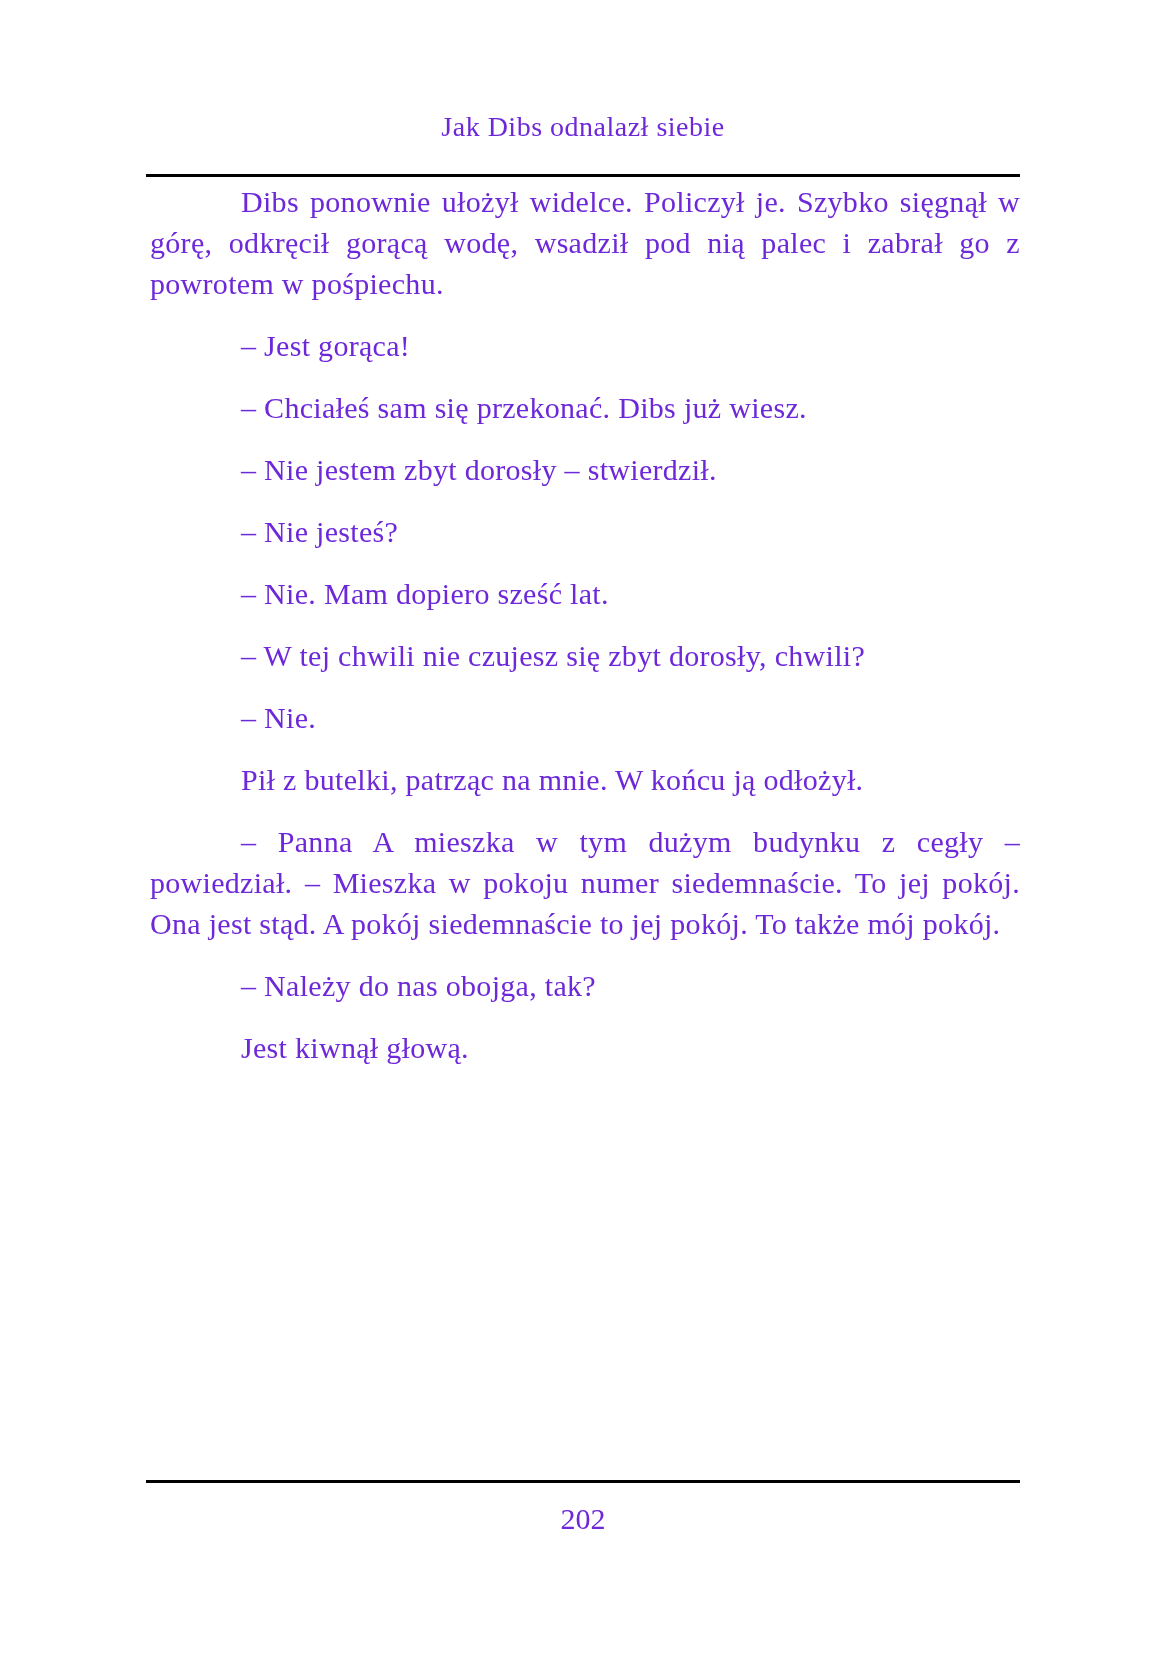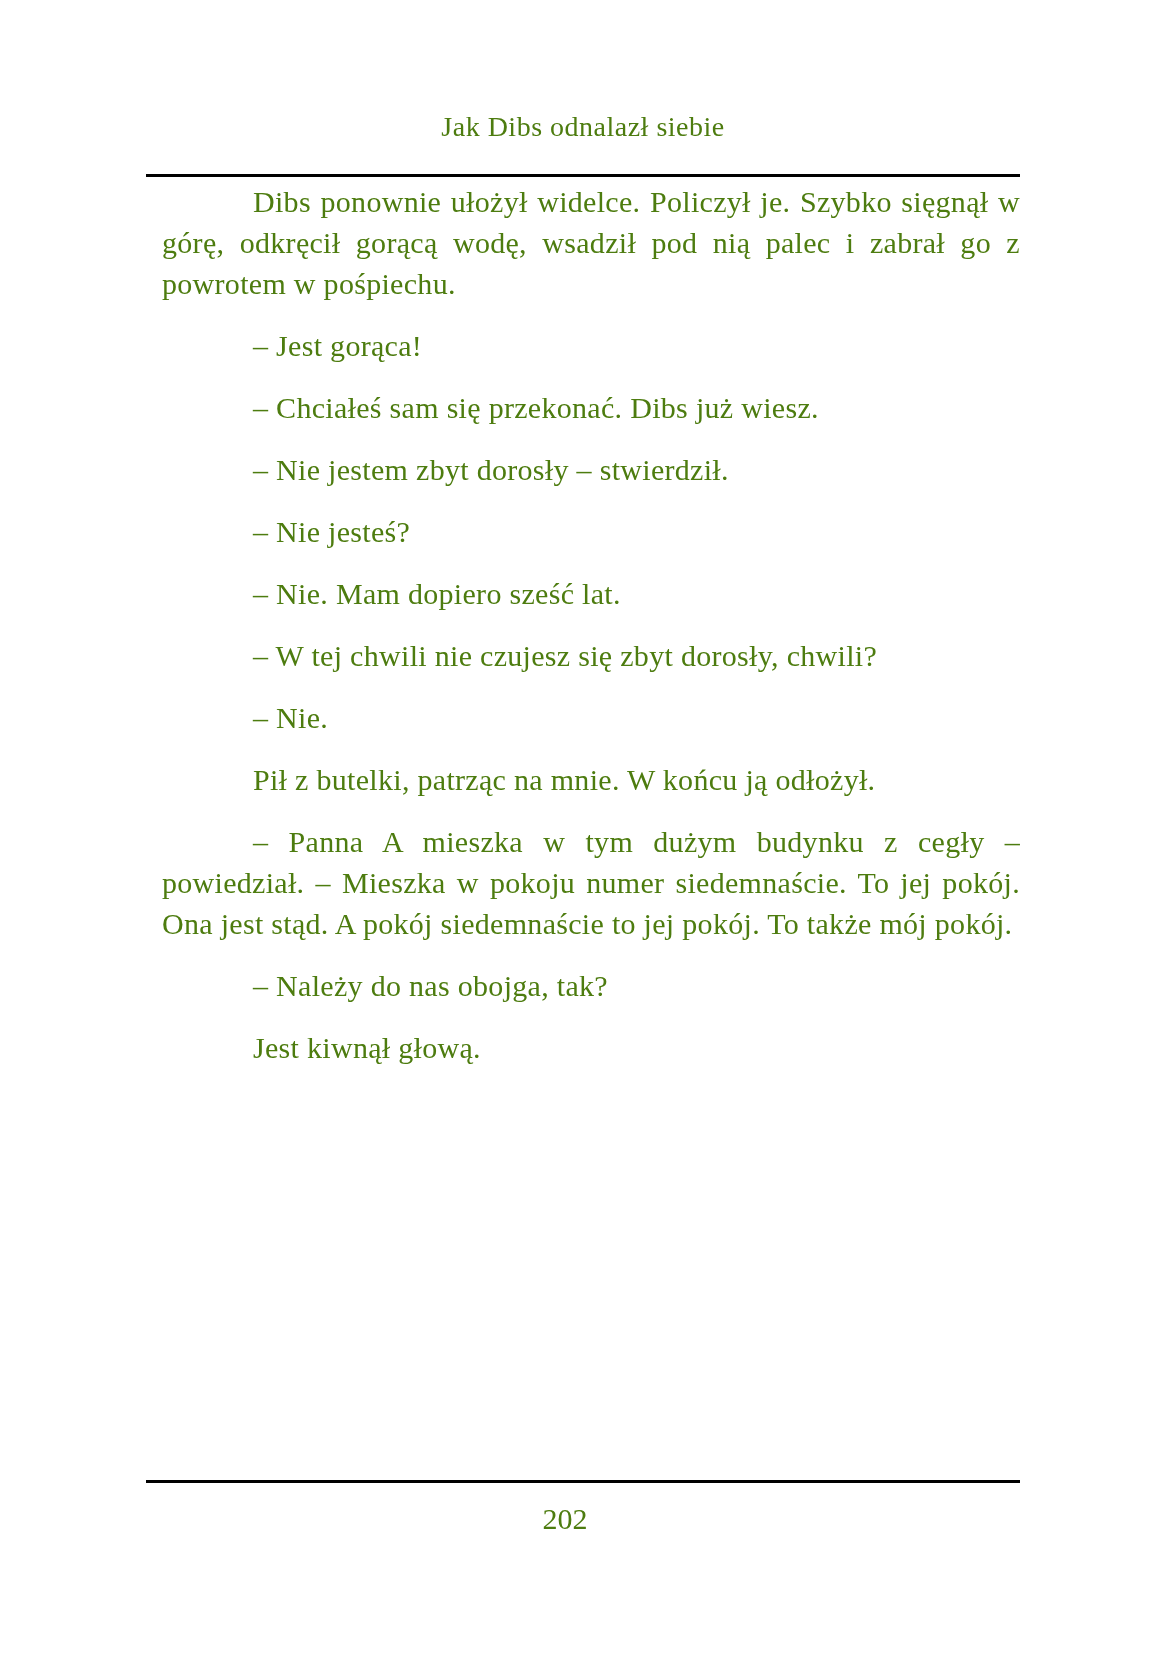--- a/index.html
+++ b/index.html
@@ -5,21 +5,21 @@
   html, body {
     margin: 0;
     padding: 0;
     background: #ffffff;
   }
   .page {
     position: relative;
     width: 1166px;
     height: 1654px;
     background: #ffffff;
-    color: #4d7c0f;
+    color: #6d28d9;
     font-family: "Liberation Serif", "DejaVu Serif", serif;
     overflow: hidden;
   }
   .running-header {
     position: absolute;
     top: 112px;
     left: 146px;
     width: 874px;
     text-align: center;
     font-size: 28px;
@@ -39,35 +39,35 @@
     position: absolute;
     top: 181px;
     left: 146px;
     width: 874px;
     font-size: 30px;
     line-height: 41px;
     text-align: justify;
     letter-spacing: 0.3px;
   }
   .page-body p {
-    margin: 0 0 21px 16px;
+    margin: 0 0 21px 4px;
     text-indent: 91px;
   }
   .foot-rule {
     position: absolute;
     top: 1480px;
     left: 146px;
     width: 874px;
     height: 3px;
     background: #000000;
   }
   .page-number {
     position: absolute;
     top: 1502px;
-    left: 128px;
+    left: 146px;
     width: 874px;
     text-align: center;
     font-size: 30px;
     line-height: 34px;
   }
 </style>
 </head>
 <body>
 
 <div class="page">

